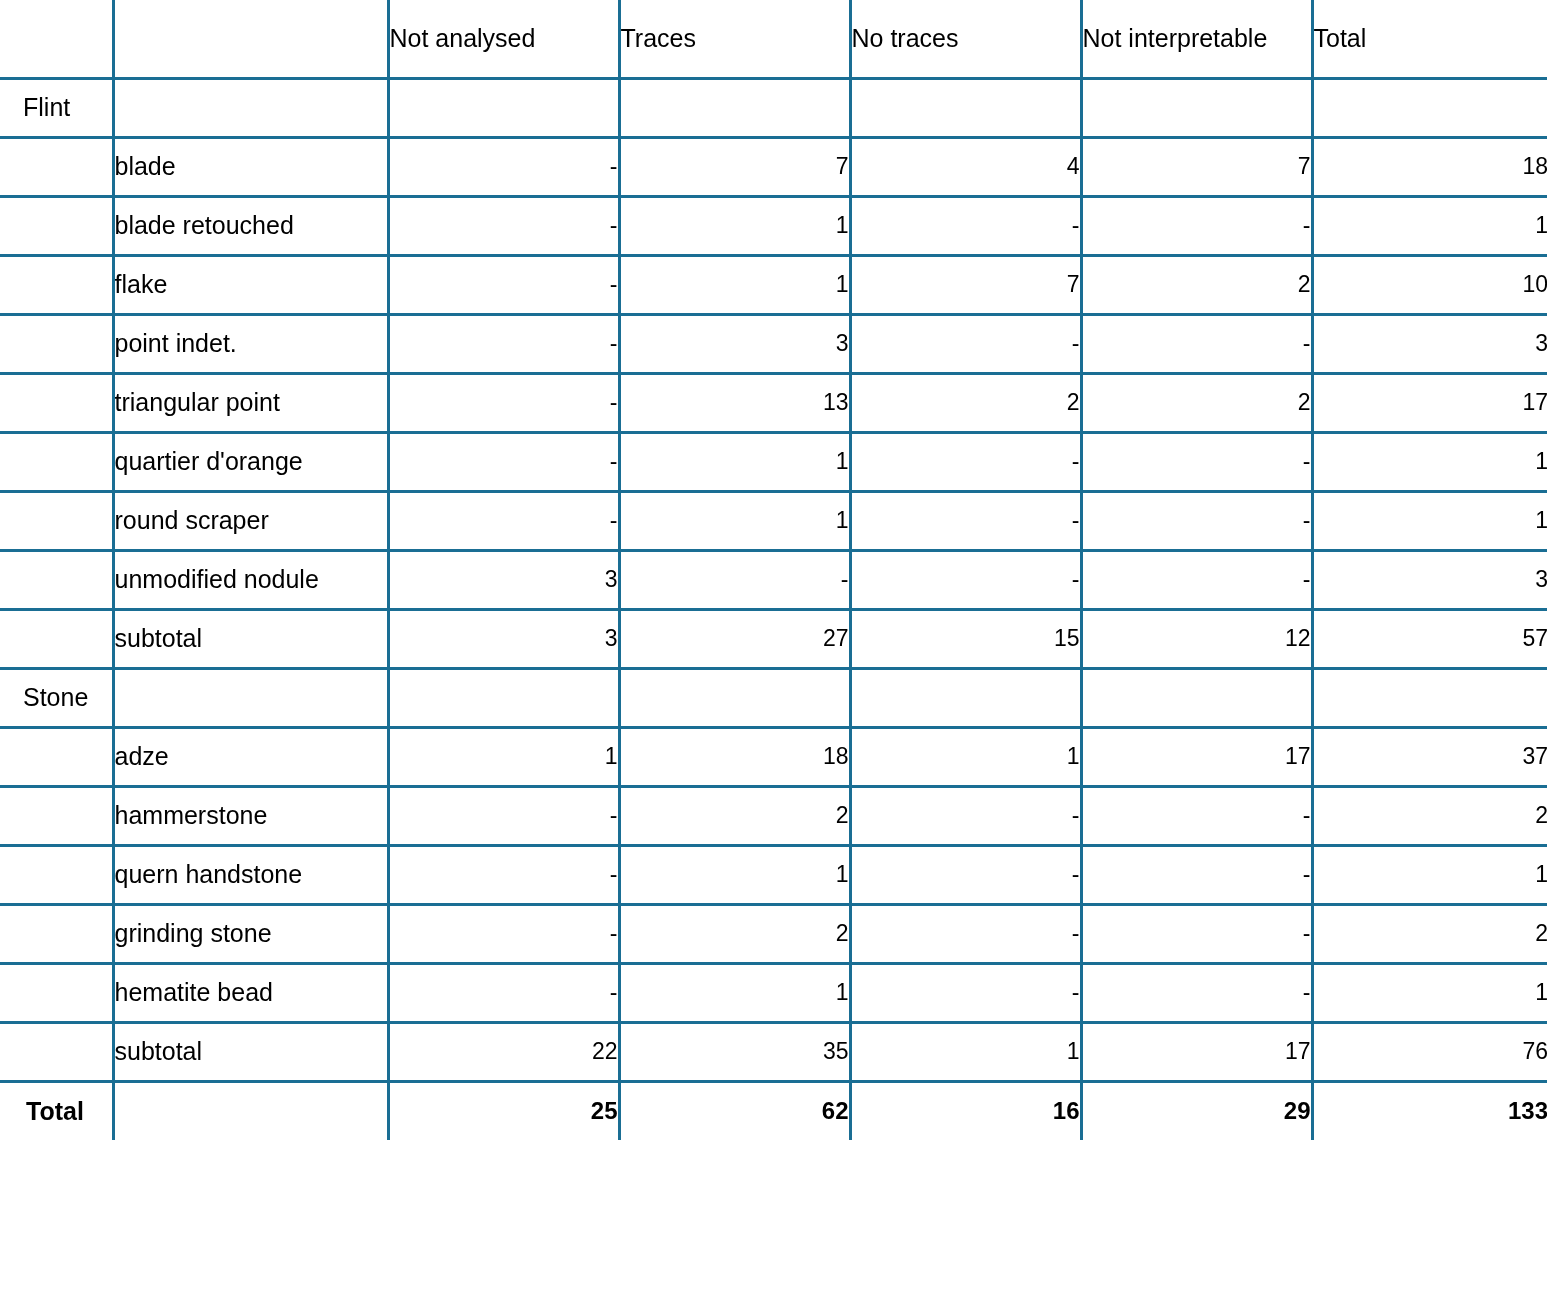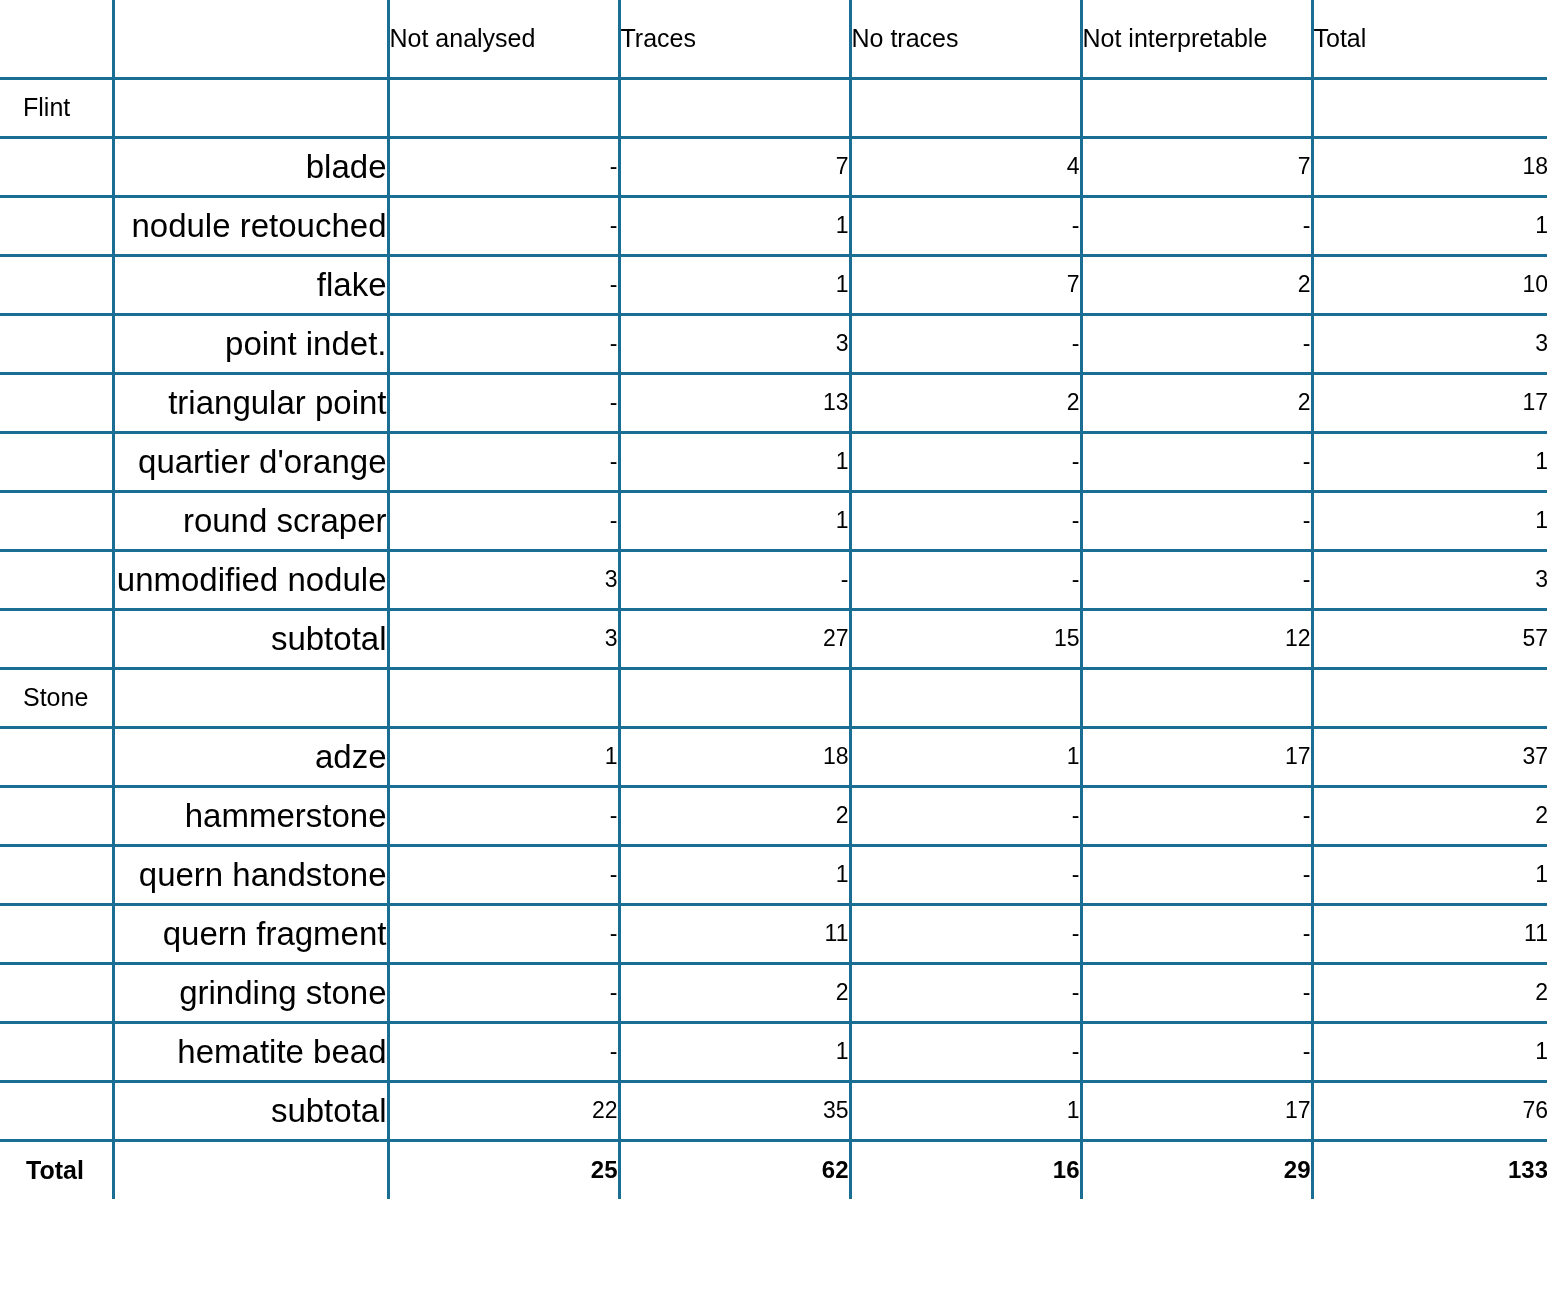--- a/index.html
+++ b/index.html
@@ -69,23 +69,23 @@
 
   
   tbody tr { height: 59px; }
 
   td.col-group {
     text-align: left;
     padding-left: 26px;
     font-size: 25px;
   }
   td.col-item {
-    text-align: right;
+    text-align: left;
     padding-left: 20px;
-    font-size: 33px;
+    font-size: 25px;
   }
   td.col-num {
     text-align: right;
     padding-right: 18px;
     font-size: 23px;
   }
 
   
   tr.group-row td { height: 59px; padding-left: 23px; }
 
@@ -139,21 +139,21 @@
           <td class="col-group"></td>
           <td class="col-item">blade</td>
           <td class="col-num">-</td>
           <td class="col-num">7</td>
           <td class="col-num">4</td>
           <td class="col-num">7</td>
           <td class="col-num">18</td>
         </tr>
         <tr>
           <td class="col-group"></td>
-          <td class="col-item">nodule retouched</td>
+          <td class="col-item">blade retouched</td>
           <td class="col-num">-</td>
           <td class="col-num">1</td>
           <td class="col-num">-</td>
           <td class="col-num">-</td>
           <td class="col-num">1</td>
         </tr>
         <tr>
           <td class="col-group"></td>
           <td class="col-item">flake</td>
           <td class="col-num">-</td>
@@ -244,29 +244,20 @@
           <td class="col-num">2</td>
         </tr>
         <tr>
           <td class="col-group"></td>
           <td class="col-item">quern handstone</td>
           <td class="col-num">-</td>
           <td class="col-num">1</td>
           <td class="col-num">-</td>
           <td class="col-num">-</td>
           <td class="col-num">1</td>
-        </tr>
-        <tr>
-          <td class="col-group"></td>
-          <td class="col-item">quern fragment</td>
-          <td class="col-num">-</td>
-          <td class="col-num">11</td>
-          <td class="col-num">-</td>
-          <td class="col-num">-</td>
-          <td class="col-num">11</td>
         </tr>
         <tr>
           <td class="col-group"></td>
           <td class="col-item">grinding stone</td>
           <td class="col-num">-</td>
           <td class="col-num">2</td>
           <td class="col-num">-</td>
           <td class="col-num">-</td>
           <td class="col-num">2</td>
         </tr>

